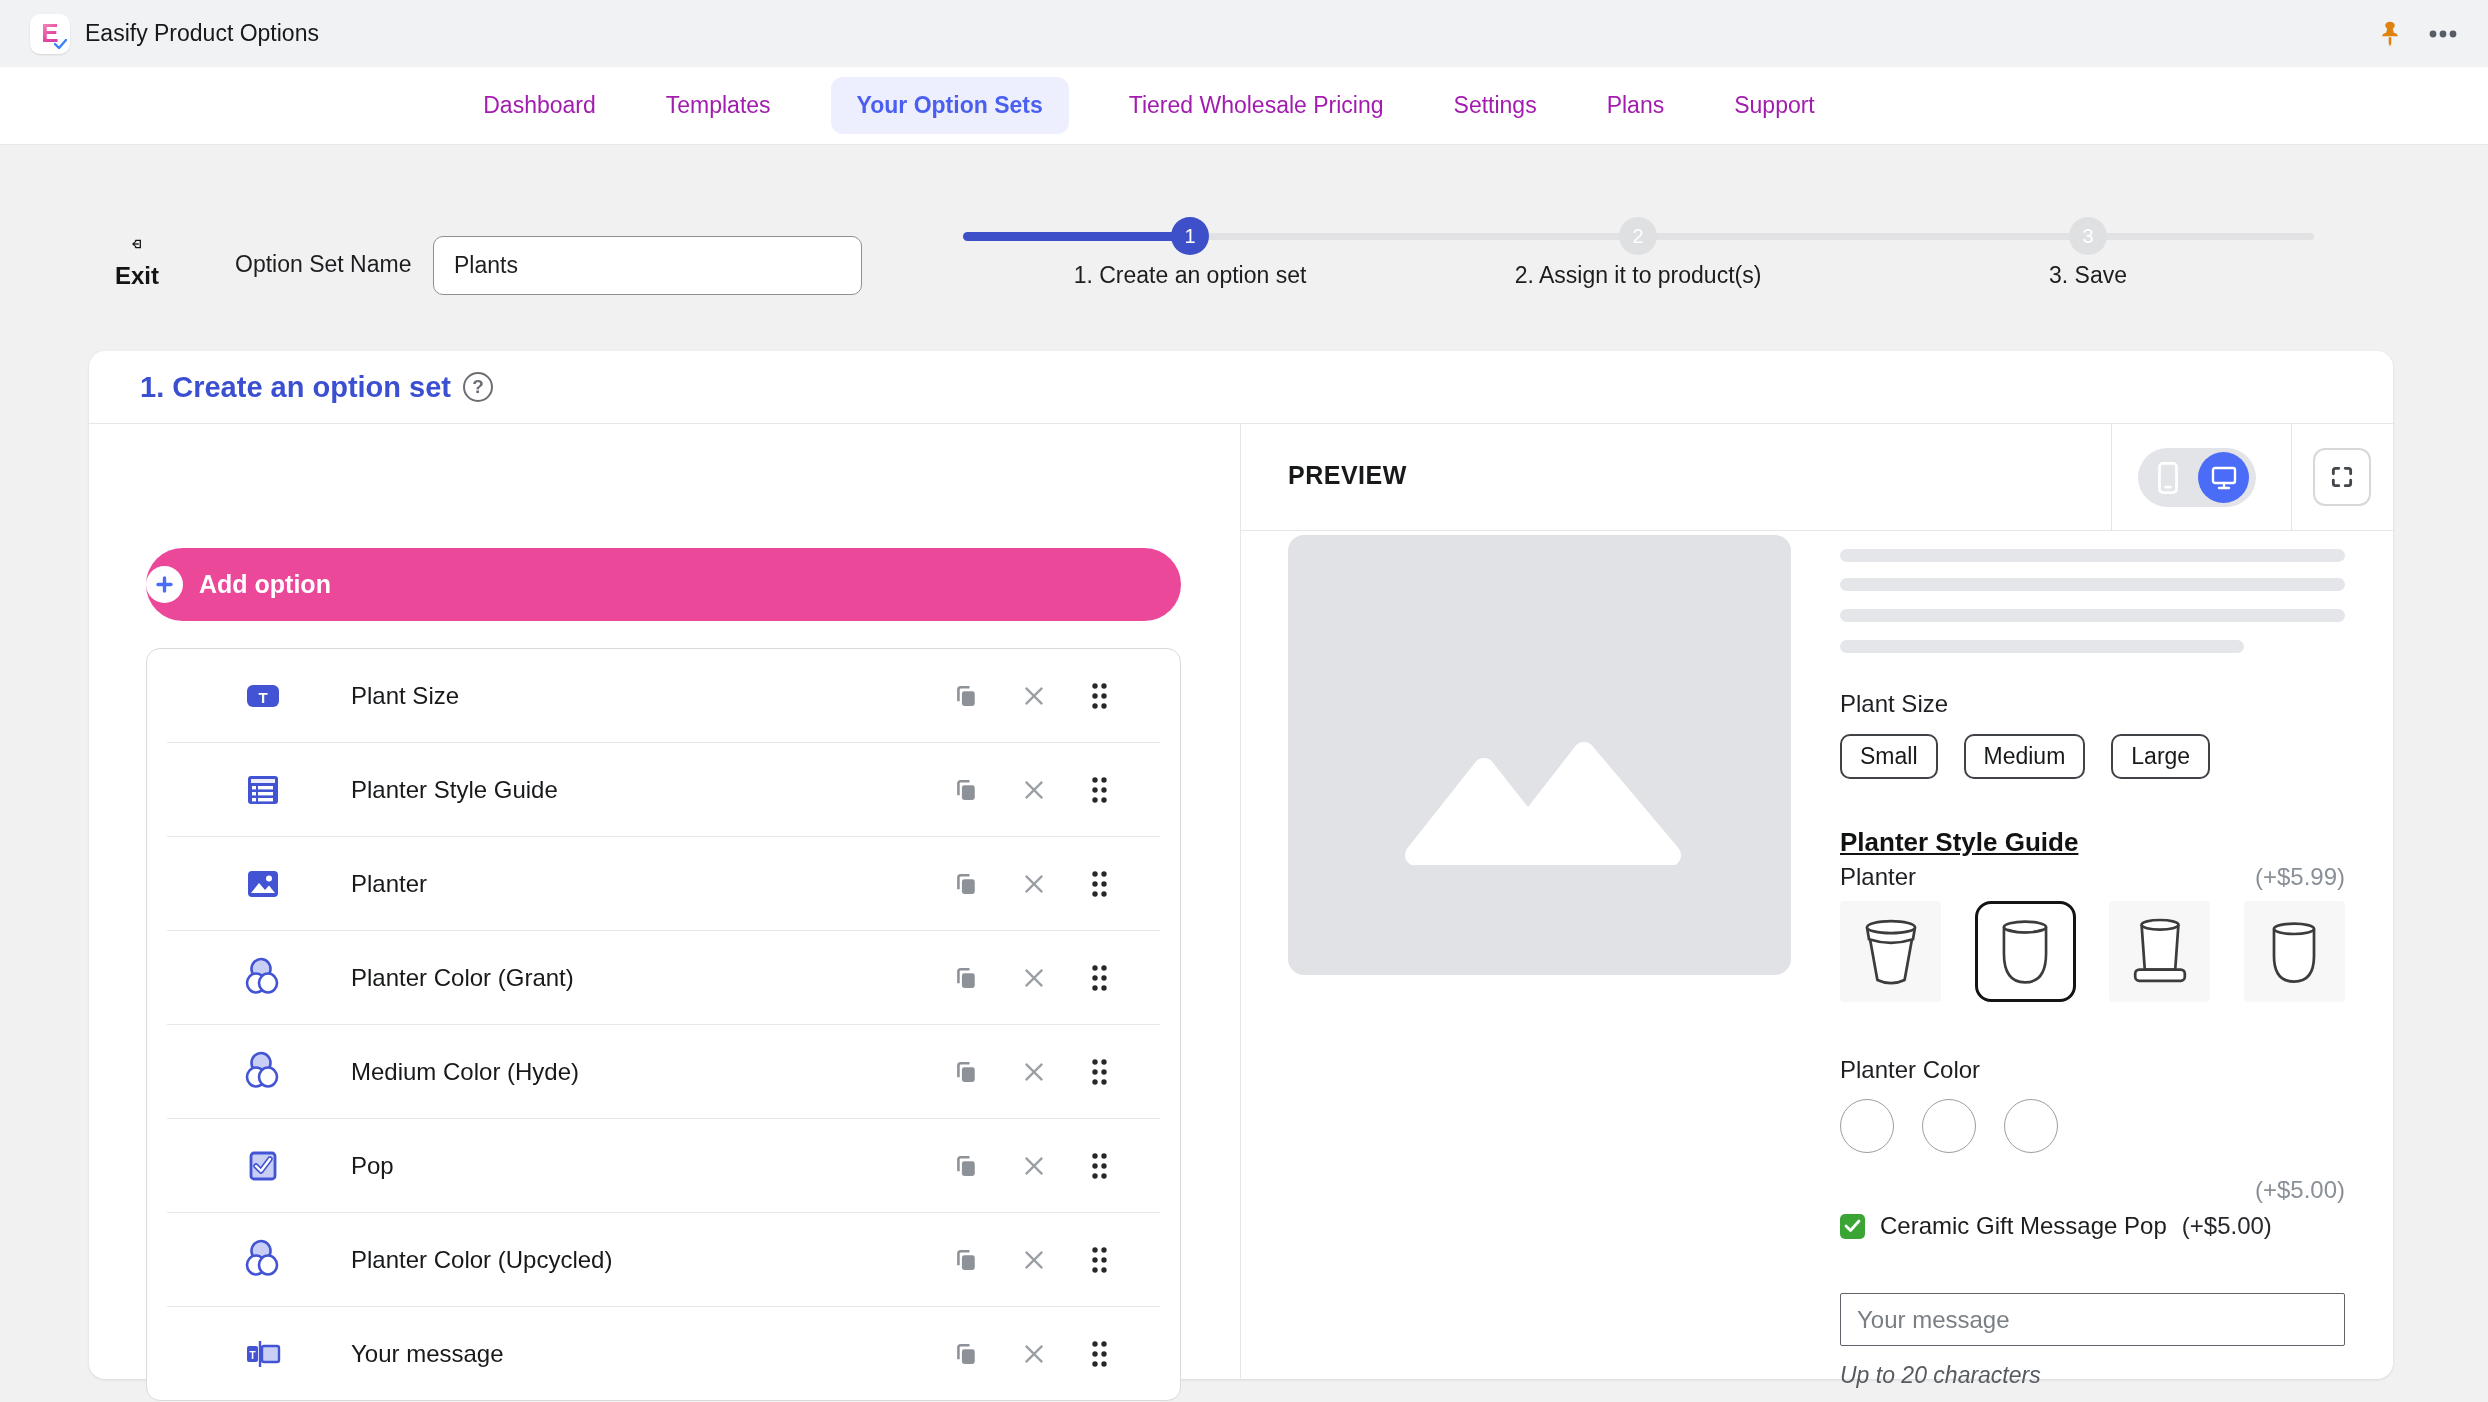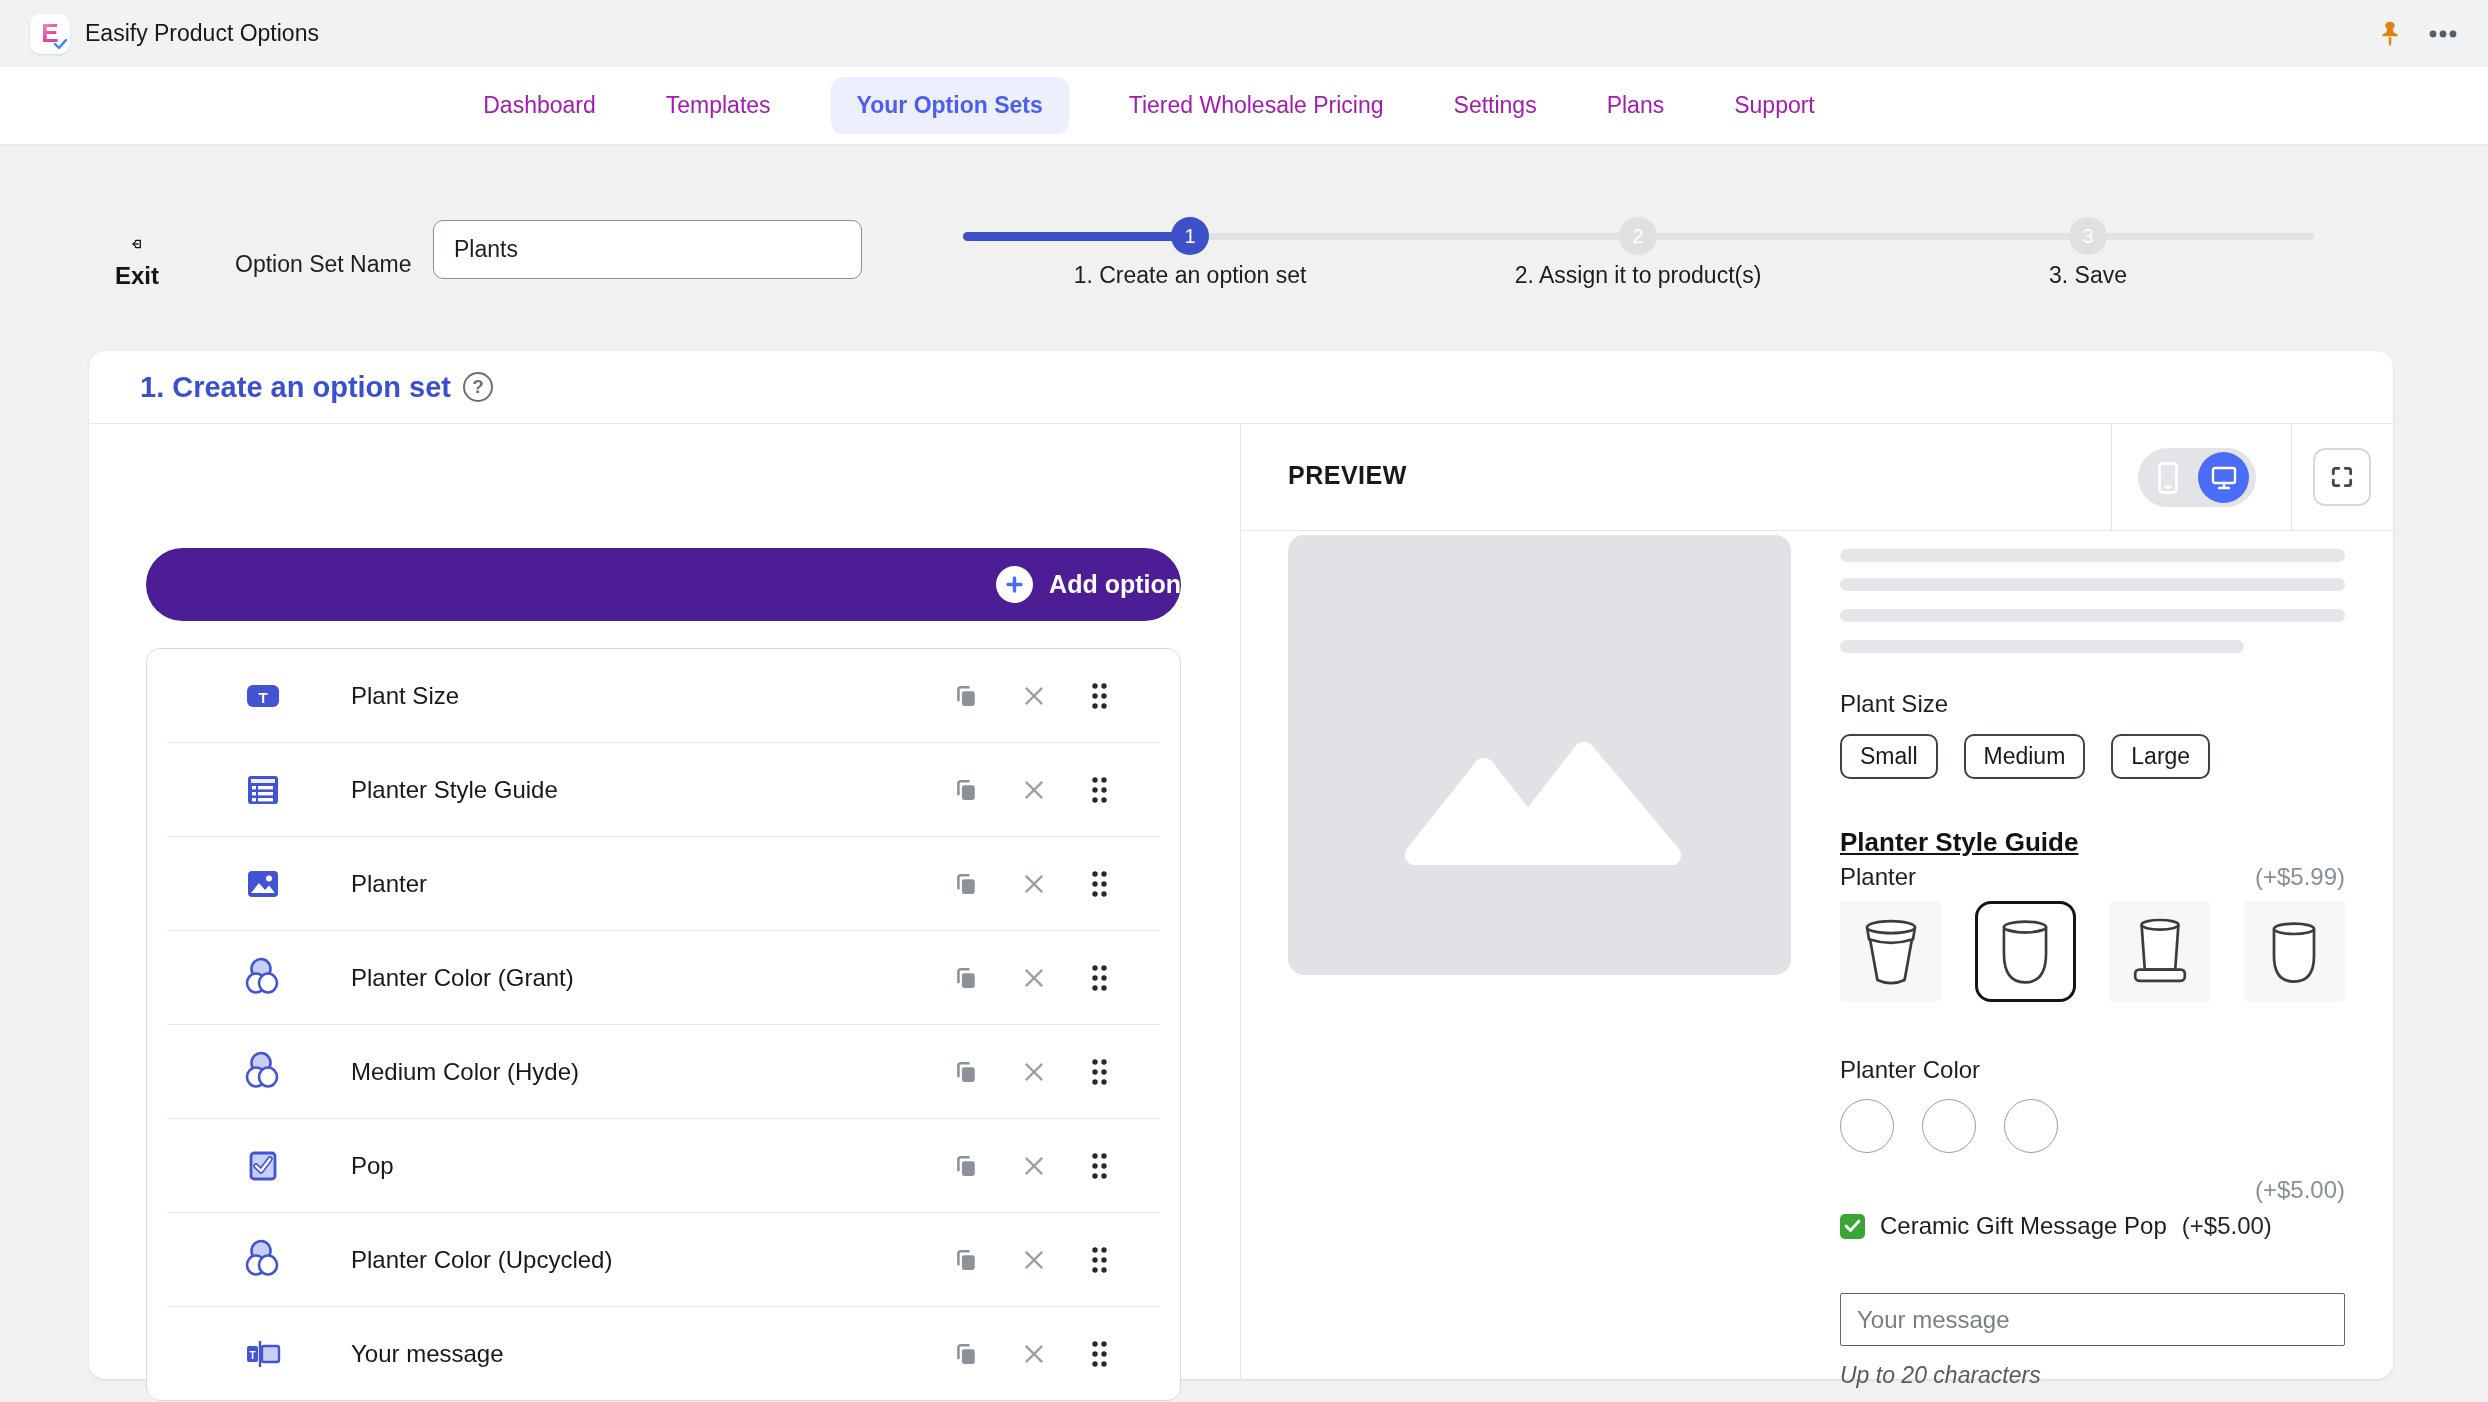--- a/index.html
+++ b/index.html
@@ -26,21 +26,21 @@
     display:flex; align-items:center; justify-content:center; gap:50px; padding-right:190px;
     border-bottom:1px solid #e9e9ea; }
   .nav-item { font-size:23px; font-weight:500; color:#a21caf; cursor:pointer;
     padding:15px 10px; border-radius:12px; white-space:nowrap; }
   .nav-item.active { background:#edeffe; color:#4a5ff0; font-weight:bold; padding:15px 26px; }
   
   .exit-btn { position:absolute; left:115px; top:238px; height:52px; display:flex; align-items:center;
     gap:12px; background:none; border:none; cursor:pointer; font-size:24px; font-weight:600; color:#121416;
     font-family:"Liberation Sans", sans-serif;flex-direction:column; }
   .osn-label { position:absolute; left:235px; top:251px; font-size:23px; color:#1c1e20; }
-  .osn-input { position:absolute; left:433px; top:220px; width:429px; height:59px;
+  .osn-input { position:absolute; left:433px; top:236px; width:429px; height:59px;
     border:1px solid #8c9196; border-radius:10px; background:#fff; padding:0 20px;
     font-size:23px; color:#1c1e20; font-family:"Liberation Sans", sans-serif; }
   
   .step-track { position:absolute; left:963px; top:233px; width:1351px; height:7px;
     background:#e2e2e4; border-radius:4px; }
   .step-progress { position:absolute; left:963px; top:232px; width:228px; height:9px;
     background:#3e50c9; border-radius:5px; }
   .step-circle { position:absolute; top:217px; width:38px; height:38px; border-radius:50%;
     display:flex; align-items:center; justify-content:center; font-size:20px; color:#fff;
     border:none; cursor:pointer; }
@@ -54,22 +54,22 @@
   .card-header { height:73px; display:flex; align-items:center; padding-left:51px; gap:12px;
     border-bottom:1px solid #e7e7e8; }
   .card-title { font-size:29px; font-weight:bold; color:#3b4fd1; }
   .help-icon { width:30px; height:30px; border-radius:50%; border:2px solid #6b6f73;
     display:flex; align-items:center; justify-content:center; font-size:19px; font-weight:bold;
     color:#6b6f73; background:none; cursor:pointer; }
   .panes { position:relative; height:955px; }
   .v-divider { position:absolute; left:1151px; top:0; width:1px; height:955px; background:#e7e7e8; }
   
   .add-option-btn { position:absolute; left:57px; top:124px; width:1035px; height:73px;
-    background:#4c1d95; border:none; border-radius:37px; cursor:pointer;
-    display:flex; align-items:center; justify-content:flex-end; gap:16px; }
+    background:#ec4899; border:none; border-radius:37px; cursor:pointer;
+    display:flex; align-items:center; justify-content:flex-start; gap:16px; }
   .add-option-btn .plus-circle { width:37px; height:37px; background:#fff; border-radius:50%;
     display:flex; align-items:center; justify-content:center; }
   .add-option-btn .lbl { color:#fff; font-size:25px; font-weight:bold; }
   .options-list { position:absolute; left:57px; top:224px; width:1035px; height:753px;
     border:1px solid #d9dadb; border-radius:14px; overflow:hidden; background:#fff; }
   .option-row { height:94px; display:flex; align-items:center; padding:0 70px 0 95px; position:relative; }
   .option-row:not(:last-child)::after { content:""; position:absolute; left:20px; right:20px; bottom:0;
     height:1px; background:#e8e8e9; }
   .opt-icon { width:42px; height:42px; flex:0 0 42px; display:flex; align-items:center; justify-content:center; }
   .opt-label { font-size:24px; color:#17191b; margin-left:67px; }

